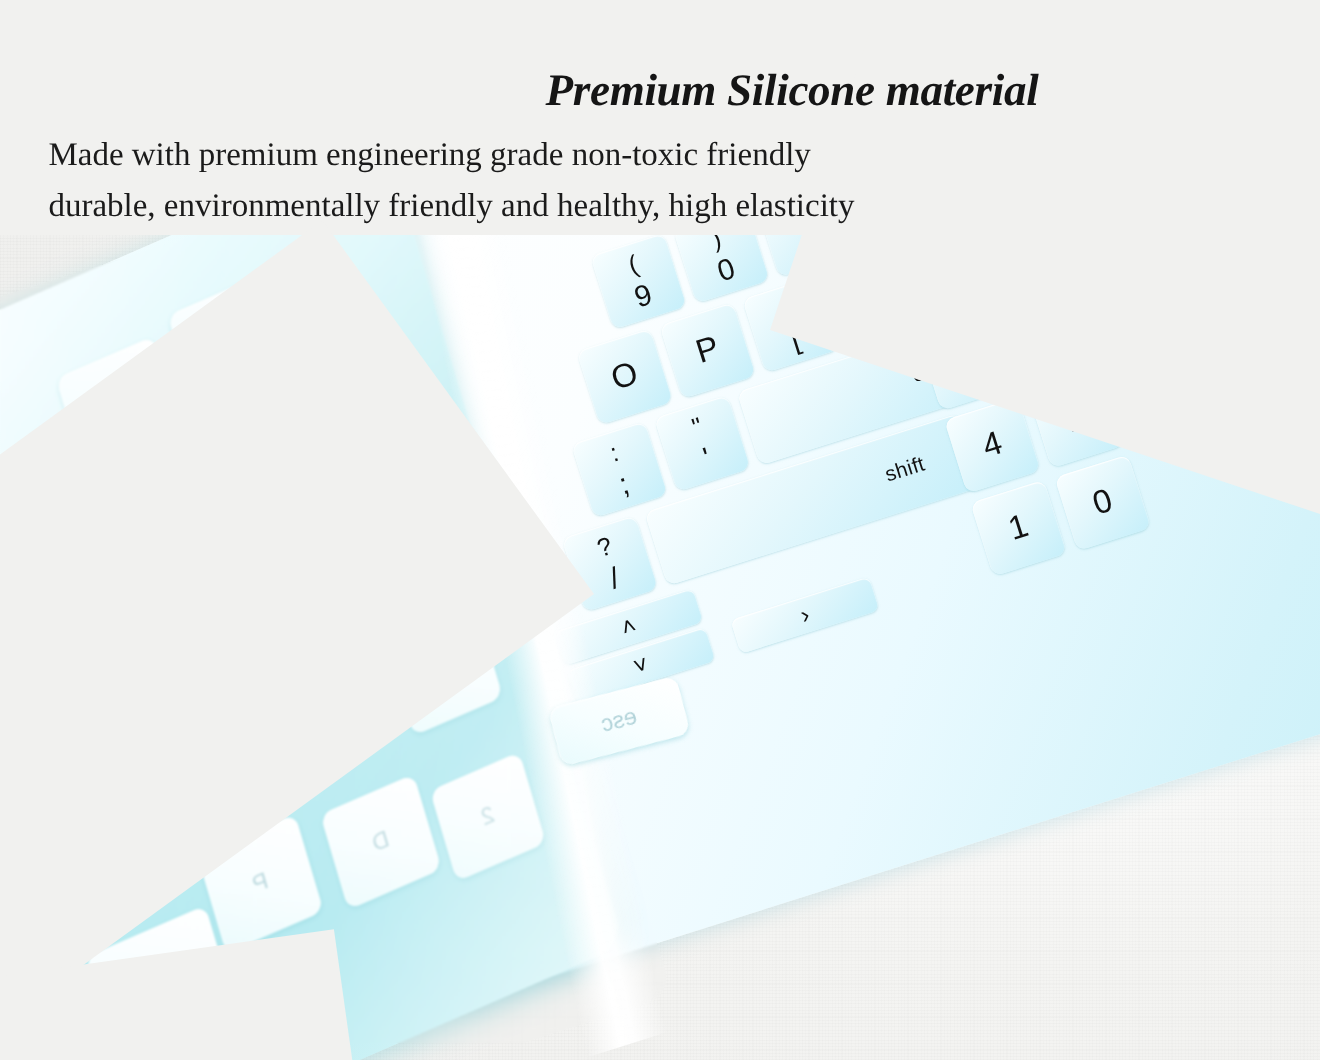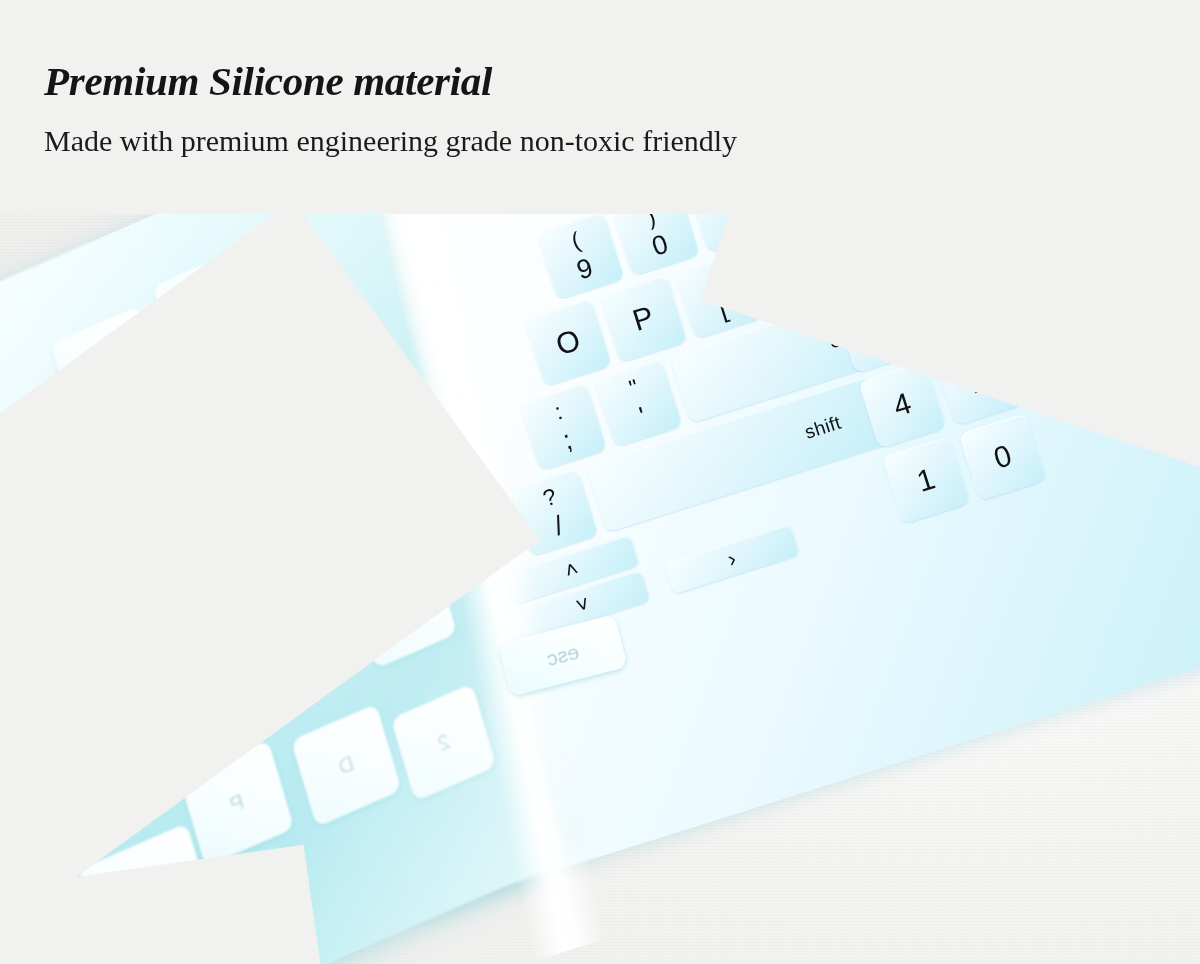--- a/index.html
+++ b/index.html
@@ -24,20 +24,21 @@
     pointer-events:none;
   }
 
   
   #copy { position:absolute; left:44px; top:58px; width:900px; z-index:40; }
   #headline {
     font-weight:bold; font-style:italic;
     font-size:41px; line-height:1.15;
     color:#151515; letter-spacing:-.3px;
     white-space:nowrap;
+    text-align:right;
   }
   .subline {
     font-size:30px; line-height:1.52;
     color:#1b1b1b; white-space:nowrap;
   }
   #subcopy { margin-top:13px; }
 
   
   #cover-stage {
     position:absolute; left:0; top:0; width:1200px; height:964px;
@@ -342,14 +343,15 @@
 <div class="mask" style="left:-420px; top:470px; width:480px; height:560px;"></div>
 <div class="mask" style="left:-200px; top:880px; width:520px; height:200px; transform:rotate(-8deg);"></div>
 <div class="mask" style="left:700px; top:-120px; width:900px; height:420px; transform:rotate(18.5deg); transform-origin:0 100%;"></div>
 
 <div id="grain"></div>
 
 <div id="copy">
   <div id="headline">Premium Silicone material</div>
   <div id="subcopy">
     <div class="subline">Made with premium engineering grade non-toxic friendly</div>
+    <div class="subline">durable, environmentally friendly and healthy, high elasticity</div>
   </div>
 </div>
 
 </body></html>

